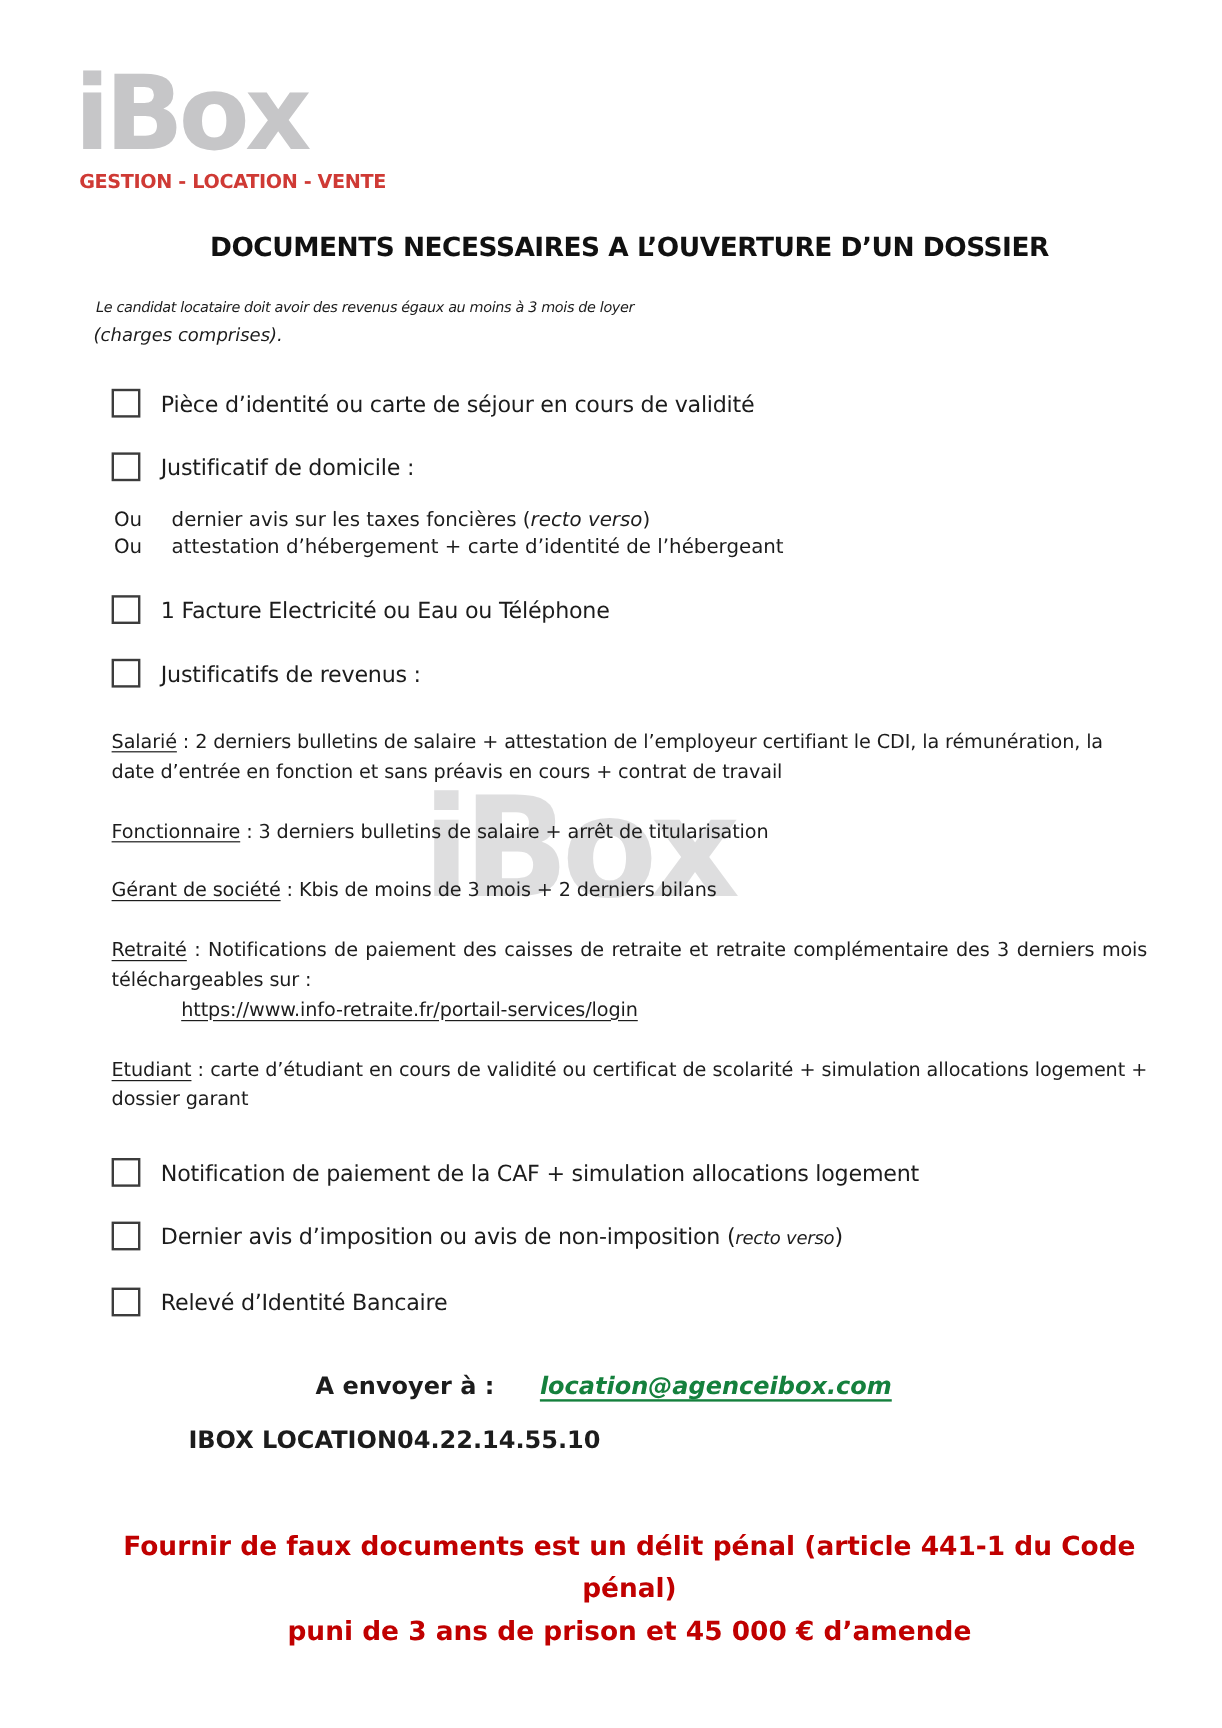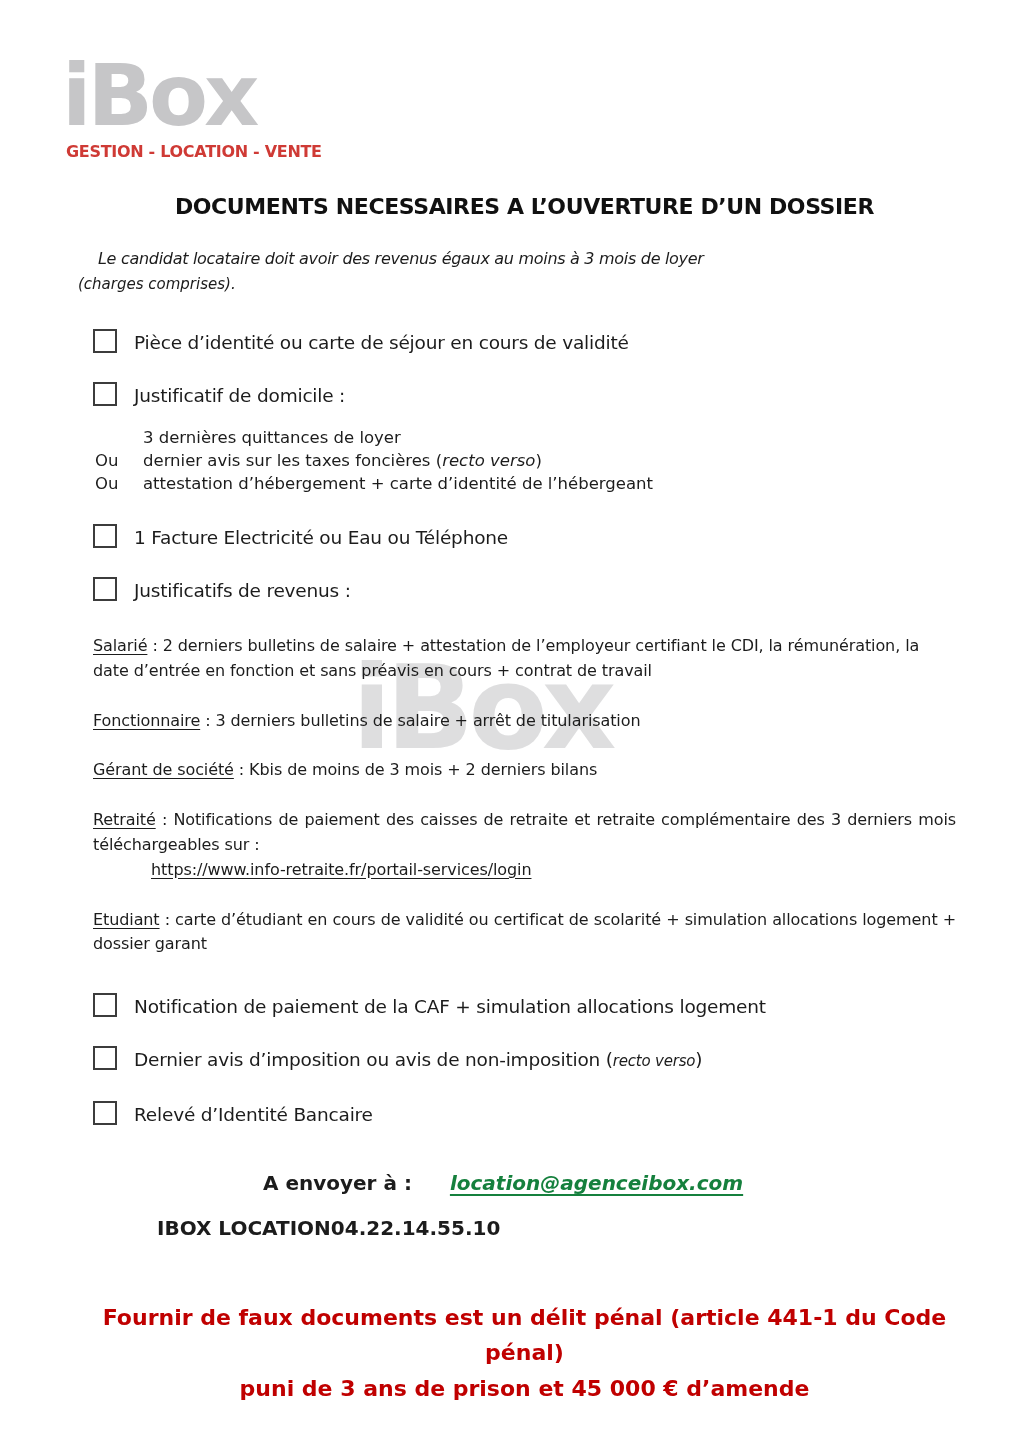--- a/index.html
+++ b/index.html
@@ -31,21 +31,21 @@
     color:#c4c4c6;opacity:0.55;z-index:0;pointer-events:none;
   }
   .content{position:relative;z-index:1;}
   
   .title{
     margin:34px 0 0 0;text-align:center;
     font-size:22px;font-weight:800;letter-spacing:-0.4px;color:#111;
   }
   
   .intro{margin-top:30px;margin-left:-13px;font-style:italic;}
-  .intro-l1{font-size:16px;letter-spacing:-0.3px;margin-left:18px;}
+  .intro-l1{font-size:12px;letter-spacing:-0.3px;}
   .intro-l2{font-size:15px;margin-top:7px;margin-left:-2px;}
   
   .check-item{display:flex;align-items:flex-end;gap:17px;}
   .checkbox{
     width:20px;height:20px;flex:0 0 auto;
     border:2px solid #3c3c3c;background:#fff;
   }
   .check-label{font-size:18.5px;letter-spacing:-0.2px;}
   .mt1{margin-top:36px;}
   .mt2{margin-top:29px;}
@@ -99,24 +99,20 @@
       <span class="checkbox"></span>
       <span class="check-label">Pièce d’identité ou carte de séjour en cours de validité</span>
     </div>
 
     <div class="check-item mt2">
       <span class="checkbox"></span>
       <span class="check-label">Justificatif de domicile :</span>
     </div>
 
     <div class="sub-lines">
-      <div class="sub-line">
-        <span class="ou"></span>
-        <span><span>3 dernières quittances de loyer</span><span class="it"></span><span></span></span>
-      </div>
       <div class="sub-line">
         <span class="ou">Ou</span>
         <span><span>dernier avis sur les taxes foncières (</span><span class="it">recto verso</span><span>)</span></span>
       </div>
       <div class="sub-line">
         <span class="ou">Ou</span>
         <span><span>attestation d’hébergement + carte d’identité de l’hébergeant</span><span class="it"></span><span></span></span>
       </div>
     </div>
 

